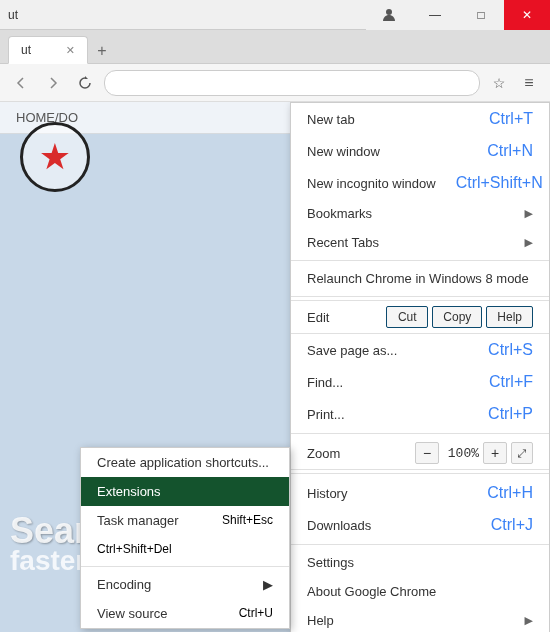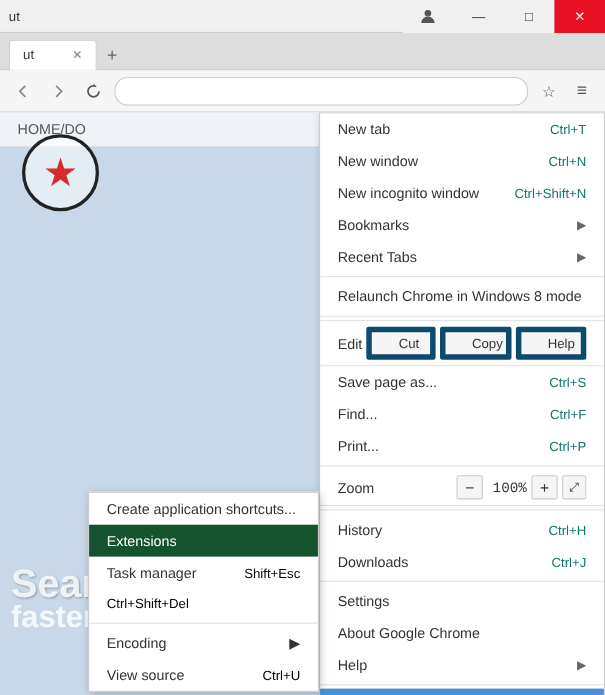--- a/index.html
+++ b/index.html
@@ -210,22 +210,22 @@
       justify-content: space-between;
       cursor: pointer;
       color: #333;
       white-space: nowrap;
     }
     .menu-item.highlighted {
       background: #4a90d9;
       color: #fff;
     }
     .menu-item .shortcut {
-      color: #0f766e;
-      font-size: 12px;
+      color: #3b82f6;
+      font-size: 16px;
       margin-left: 20px;
     }
     .menu-item .arrow {
       font-size: 11px;
       color: #666;
     }
     .menu-item.highlighted .arrow {
       color: #fff;
     }
     .menu-divider {
@@ -242,22 +242,22 @@
       border-top: 1px solid #e0e0e0;
       border-bottom: 1px solid #e0e0e0;
       gap: 4px;
     }
     .edit-label {
       flex: 1;
       color: #333;
       font-size: 13px;
     }
     .edit-btn {
-      padding: 3px 24px;
-      border: 5px solid #0c4a6e;
+      padding: 3px 10px;
+      border: 1px solid #0c4a6e;
       background: #f5f5f5;
       border-radius: 2px;
       font-size: 12px;
       color: #333;
       cursor: pointer;
       min-width: 42px;
       text-align: center;
     }
 
     
@@ -320,21 +320,21 @@
       width: 210px;
       background: #fff;
       border: 1px solid #ccc;
       box-shadow: 2px 2px 8px rgba(0,0,0,0.25);
       z-index: 300;
       font-size: 13px;
     }
     .more-tools-item {
       padding: 7px 16px;
       display: flex;
-      align-items: flex-end;
+      align-items: flex-start;
       justify-content: space-between;
       cursor: pointer;
       color: #333;
     }
     .more-tools-item.highlighted {
       background: #14532d;
       color: #fff;
     }
     .more-tools-item .shortcut {
       color: #000000;

